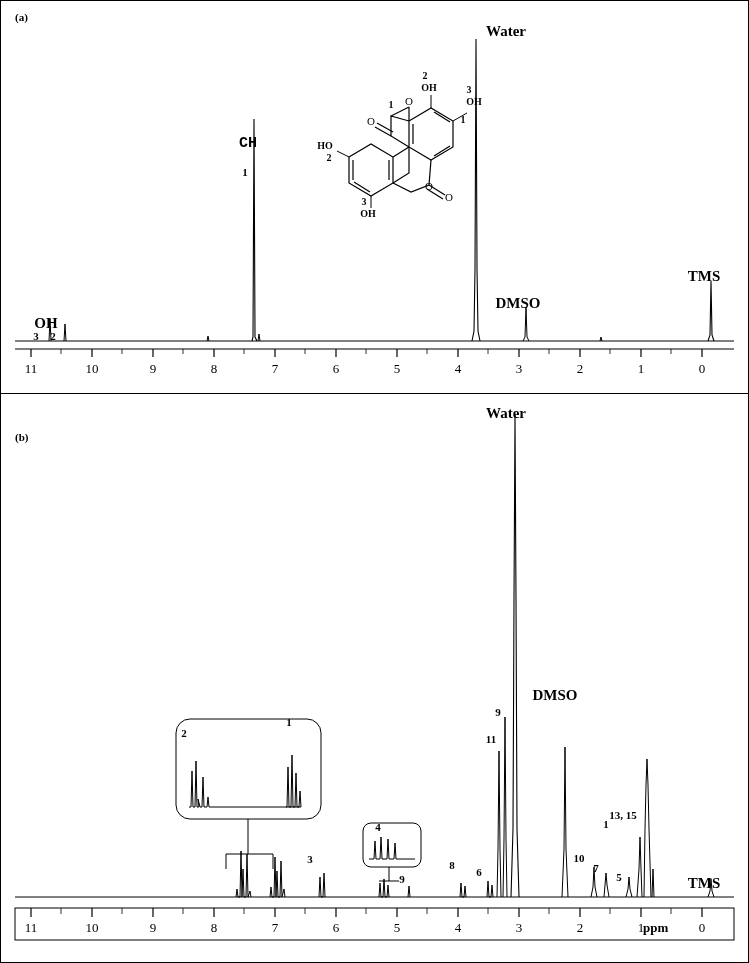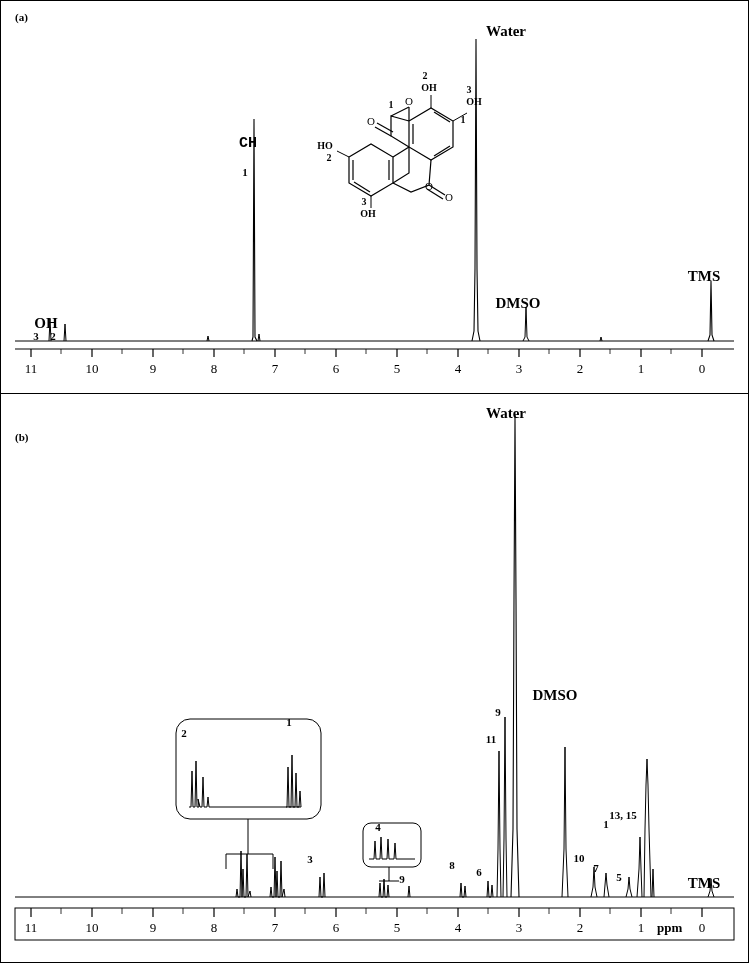--- a/index.html
+++ b/index.html
@@ -288,17 +288,17 @@
     <div class="tick-label" style="left:203px;top:527px;">8</div>
     <div class="tick-label" style="left:264px;top:527px;">7</div>
     <div class="tick-label" style="left:325px;top:527px;">6</div>
     <div class="tick-label" style="left:386px;top:527px;">5</div>
     <div class="tick-label" style="left:447px;top:527px;">4</div>
     <div class="tick-label" style="left:508px;top:527px;">3</div>
     <div class="tick-label" style="left:569px;top:527px;">2</div>
     <div class="tick-label" style="left:630px;top:527px;">1</div>
     <div class="tick-label" style="left:691px;top:527px;">0</div>
 
-    <div class="ppm" style="left:656px;top:527px;text-align:right;">ppm</div>
+    <div class="ppm" style="left:642px;top:527px;text-align:right;">ppm</div>
 
   </div>
 
 </div>
 
 </body></html>

